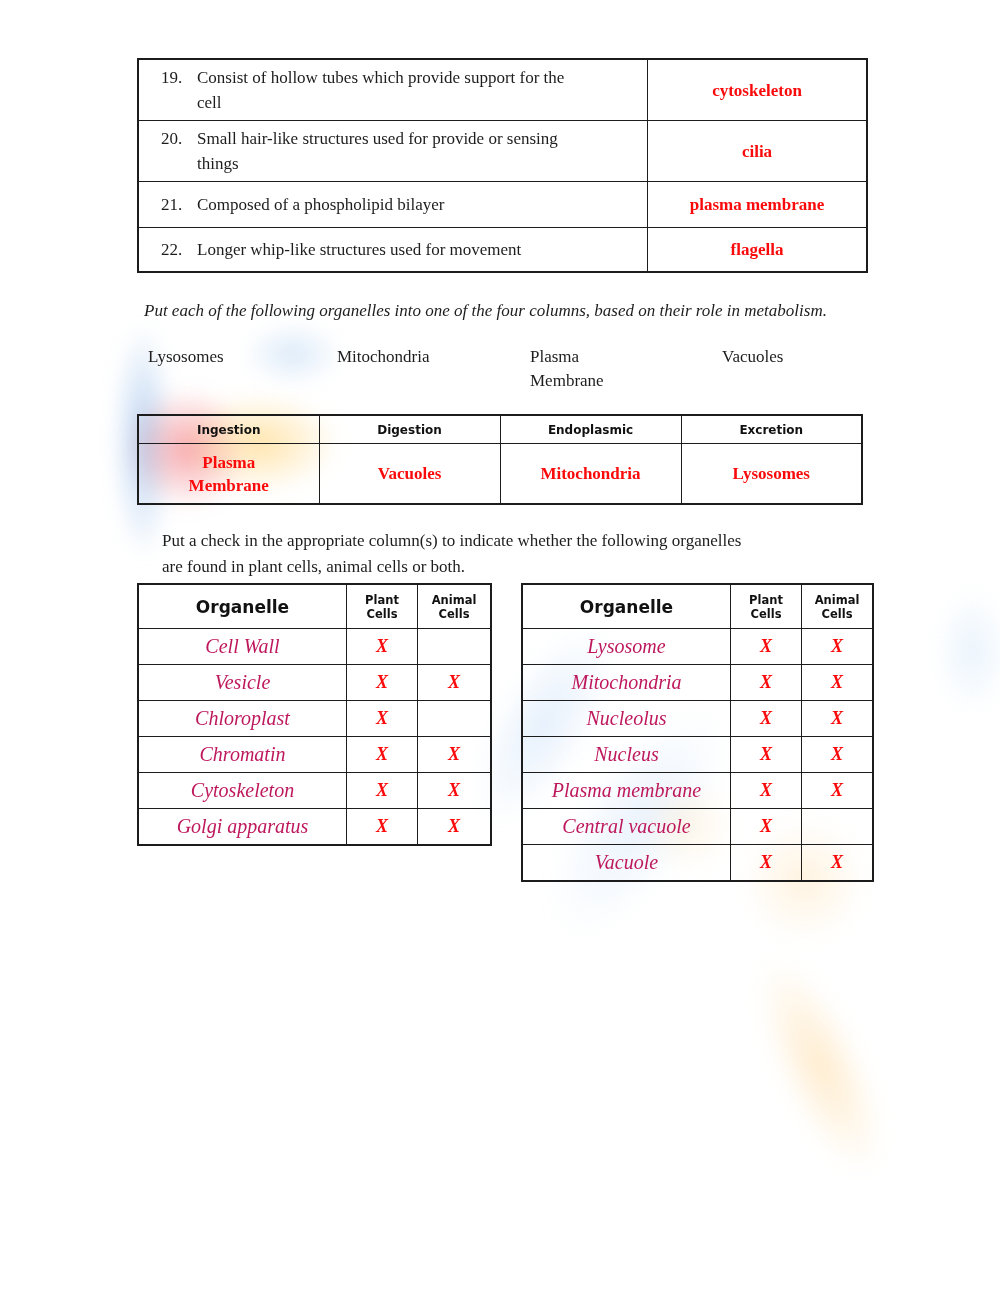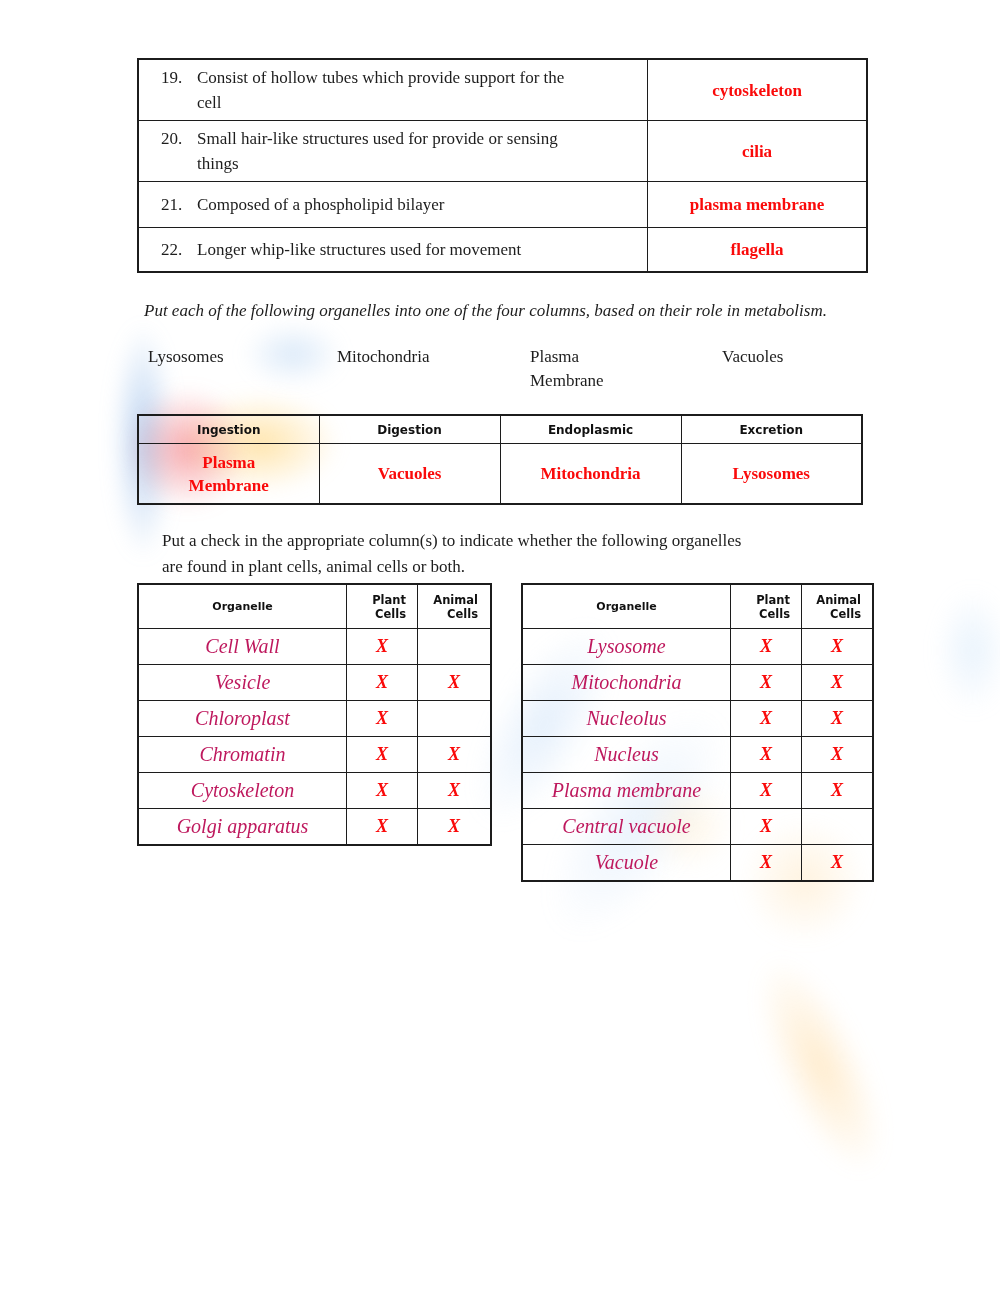--- a/index.html
+++ b/index.html
@@ -74,23 +74,23 @@
   }
 
   
   .check-table { position:absolute; top:583px; border:2px solid #1c1c1c; }
   .check-left  { left:137px; width:349px; }
   .check-right { left:521px; width:347px; }
   .check-table th {
     height:43px; font-family:"DejaVu Sans", sans-serif; font-weight:bold;
     color:#111; text-align:center; vertical-align:middle;
   }
-  .th-organelle { width:207px; font-size:11px; }
+  .th-organelle { width:207px; font-size:17px; }
   .th-cells     { width:70px;  font-size:11.5px; line-height:14px; }
-  .th-cells .th-wrap { display:inline-block; width:48px;text-align:right; }
+  .th-cells .th-wrap { display:inline-block; width:48px; }
   .check-table td { height:35px; text-align:center; vertical-align:middle; }
   .name-cell { font-size:20px; color:#be185d;font-style:italic; }
   .x-cell    { font-weight:bold; font-style:italic; font-size:18px; color:#fa0a0a;
                font-family:"Liberation Serif", serif; }
 </style>
 </head>
 <body>
 
 <div class="page">
 

